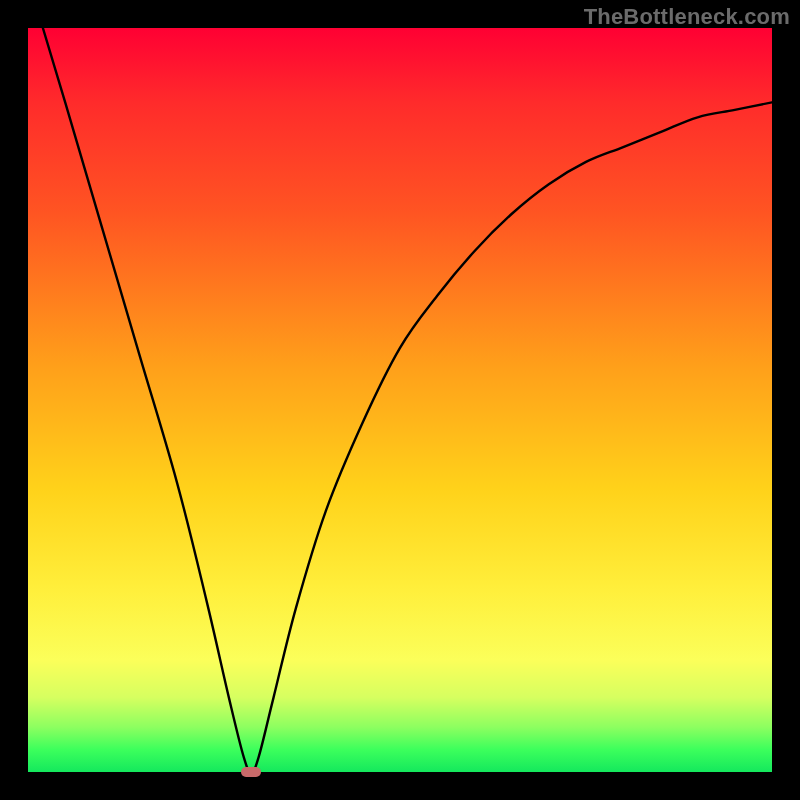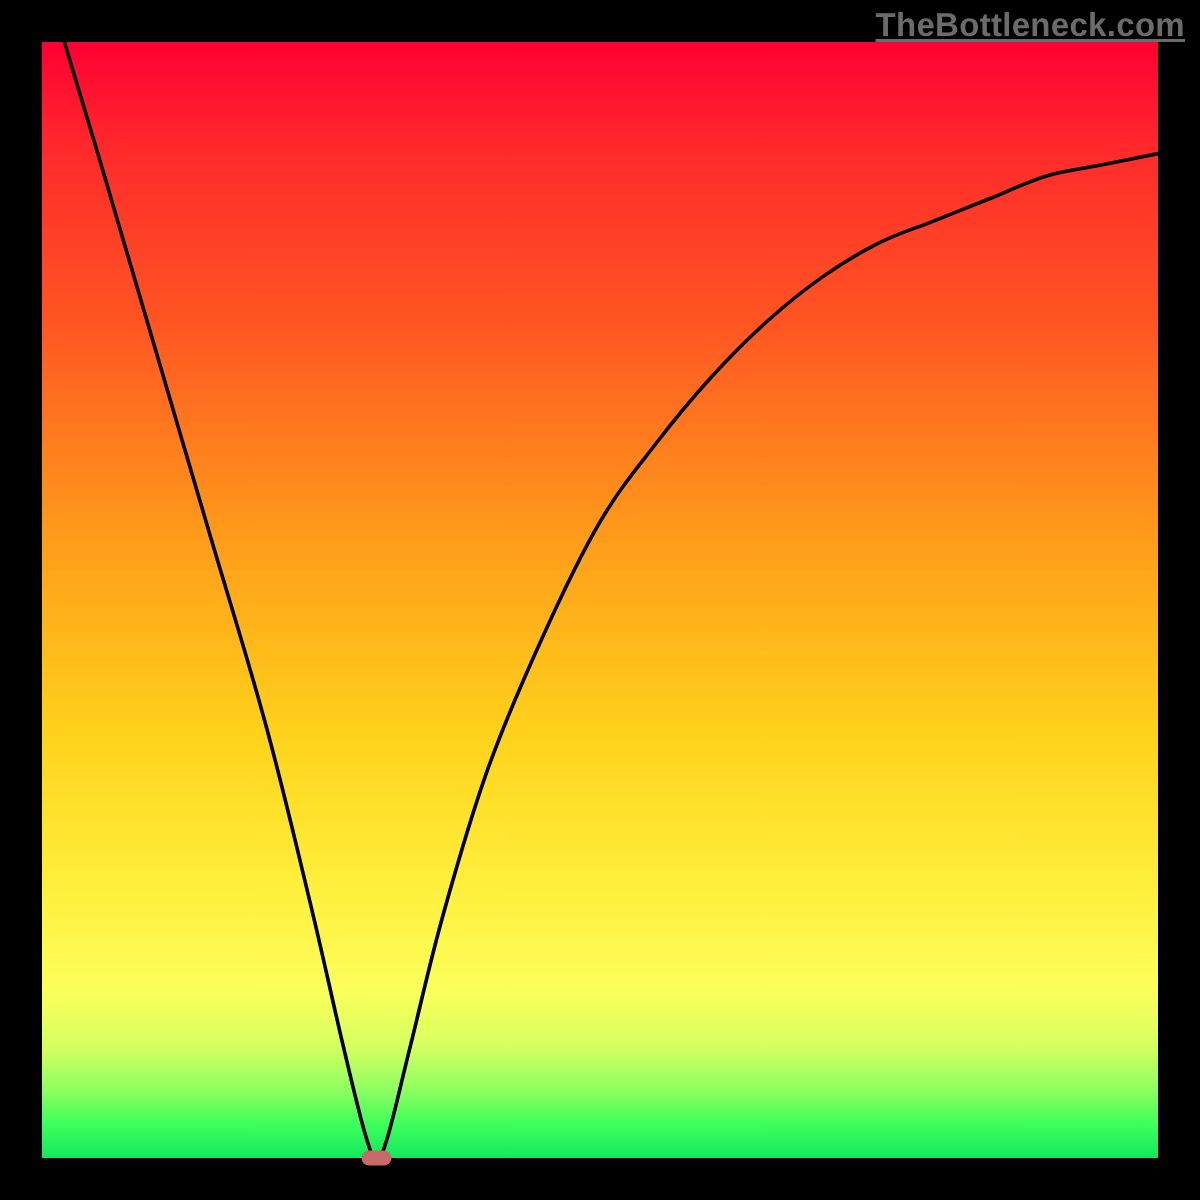--- a/index.html
+++ b/index.html
@@ -58,21 +58,20 @@
   }
   .watermark {
     position: absolute;
     top: 4px;
     right: 10px;
     color: #6b6b6b;
     font-size: 22px;
     font-weight: 600;
     letter-spacing: 0.2px;
     user-select: none;
-    text-decoration: underline;
   }
 </style>
 </head>
 <body>
 
 <div class="watermark">TheBottleneck.com</div>
 
 <div class="frame">
   <div class="plot-area"></div>
 

